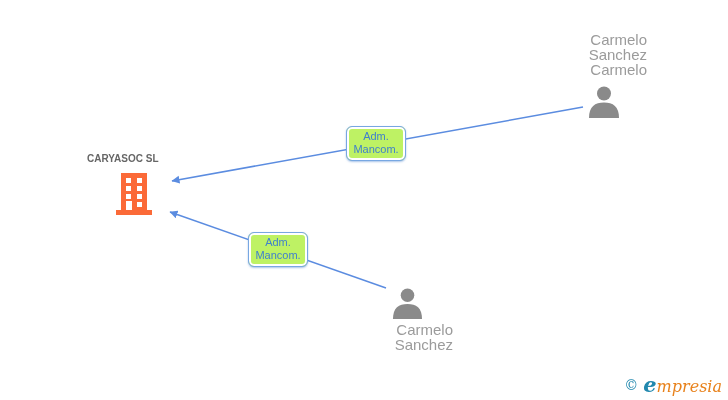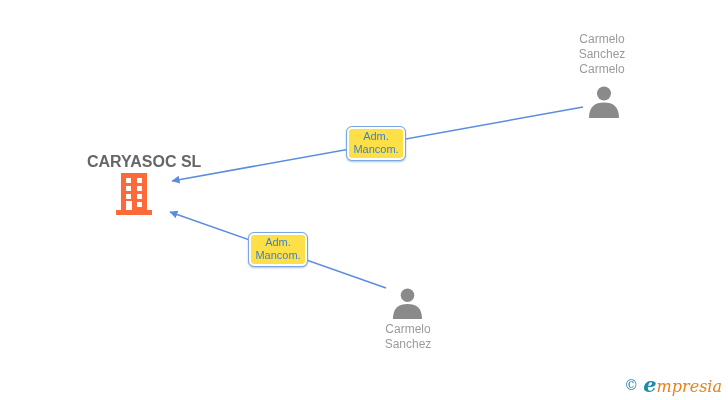--- a/index.html
+++ b/index.html
@@ -17,48 +17,48 @@
     position: absolute;
     left: 0; top: 0;
     width: 728px; height: 400px;
   }
 
   .node { position: absolute; cursor: pointer; }
 
   .company-label {
     position: absolute;
     left: 87px; top: 153px;
-    font-size: 16px;
+    font-size: 10px;
     font-weight: bold;
     color: var(--company-gray, #666666);
     letter-spacing: 0px;
     white-space: nowrap;
   }
 
   .building-icon { position: absolute; left: 116px; top: 173px; }
 
   .person-name {
     position: absolute;
     width: 90px;
-    text-align: center;
-    font-size: 12px;
+    text-align: right;
+    font-size: 15px;
     line-height: 15px;
     color: var(--name-gray, #9b9b9b);
   }
   .person-name-top  { left: 557px; top: 32px; }
   .person-name-bottom { left: 363px; top: 322px; }
 
   .person-icon-top    { position: absolute; left: 587px; top: 86px; }
   .person-icon-bottom { position: absolute; left: 391px; top: 288px; }
 
   .relation-box {
     position: absolute;
     width: 58px;
     padding: 3px 0 4px 0;
-    background: #fde047;
+    background: #bef264;
     border: 1px solid var(--label-border, #78a7e2);
     border-radius: 6px;
     box-shadow: 0 1px 2px rgba(100, 150, 215, 0.55), inset 0 0 0 2px #ffffff;
     text-align: center;
     font-size: 11px;
     line-height: 13px;
     color: var(--label-blue, #4080cc);
     cursor: pointer;
   }
   .relation-box-a { left: 346px; top: 126px; }

